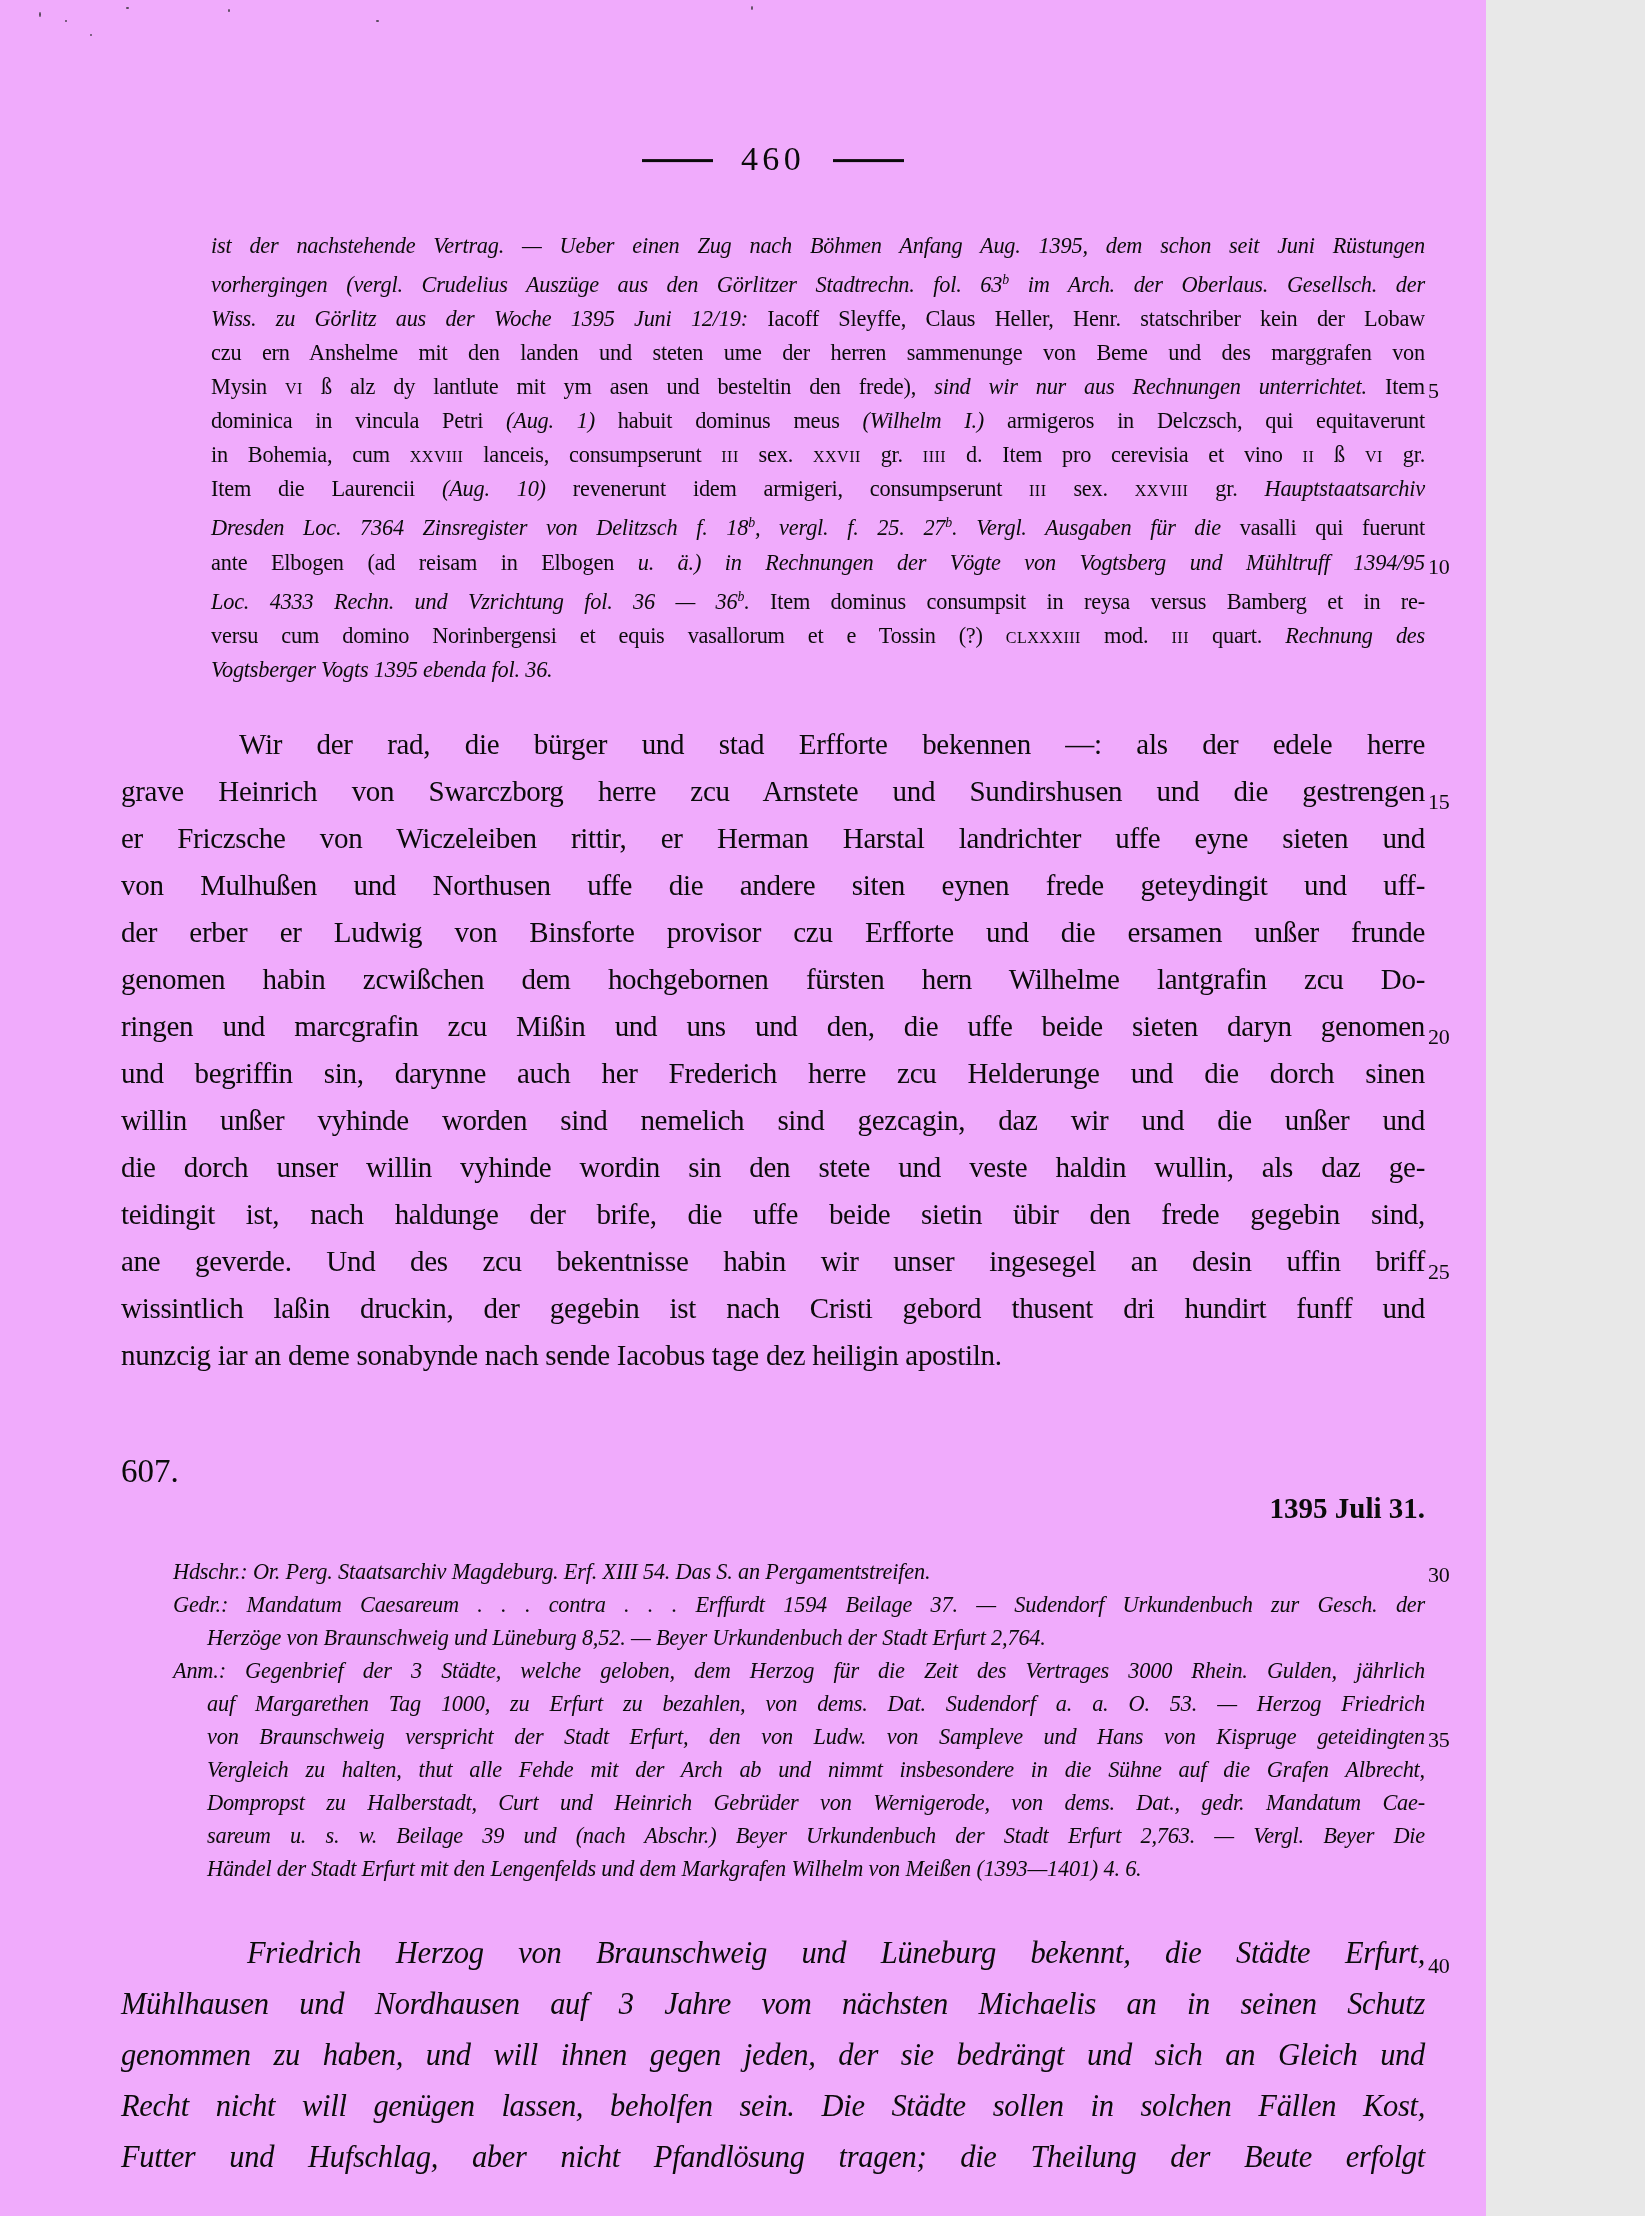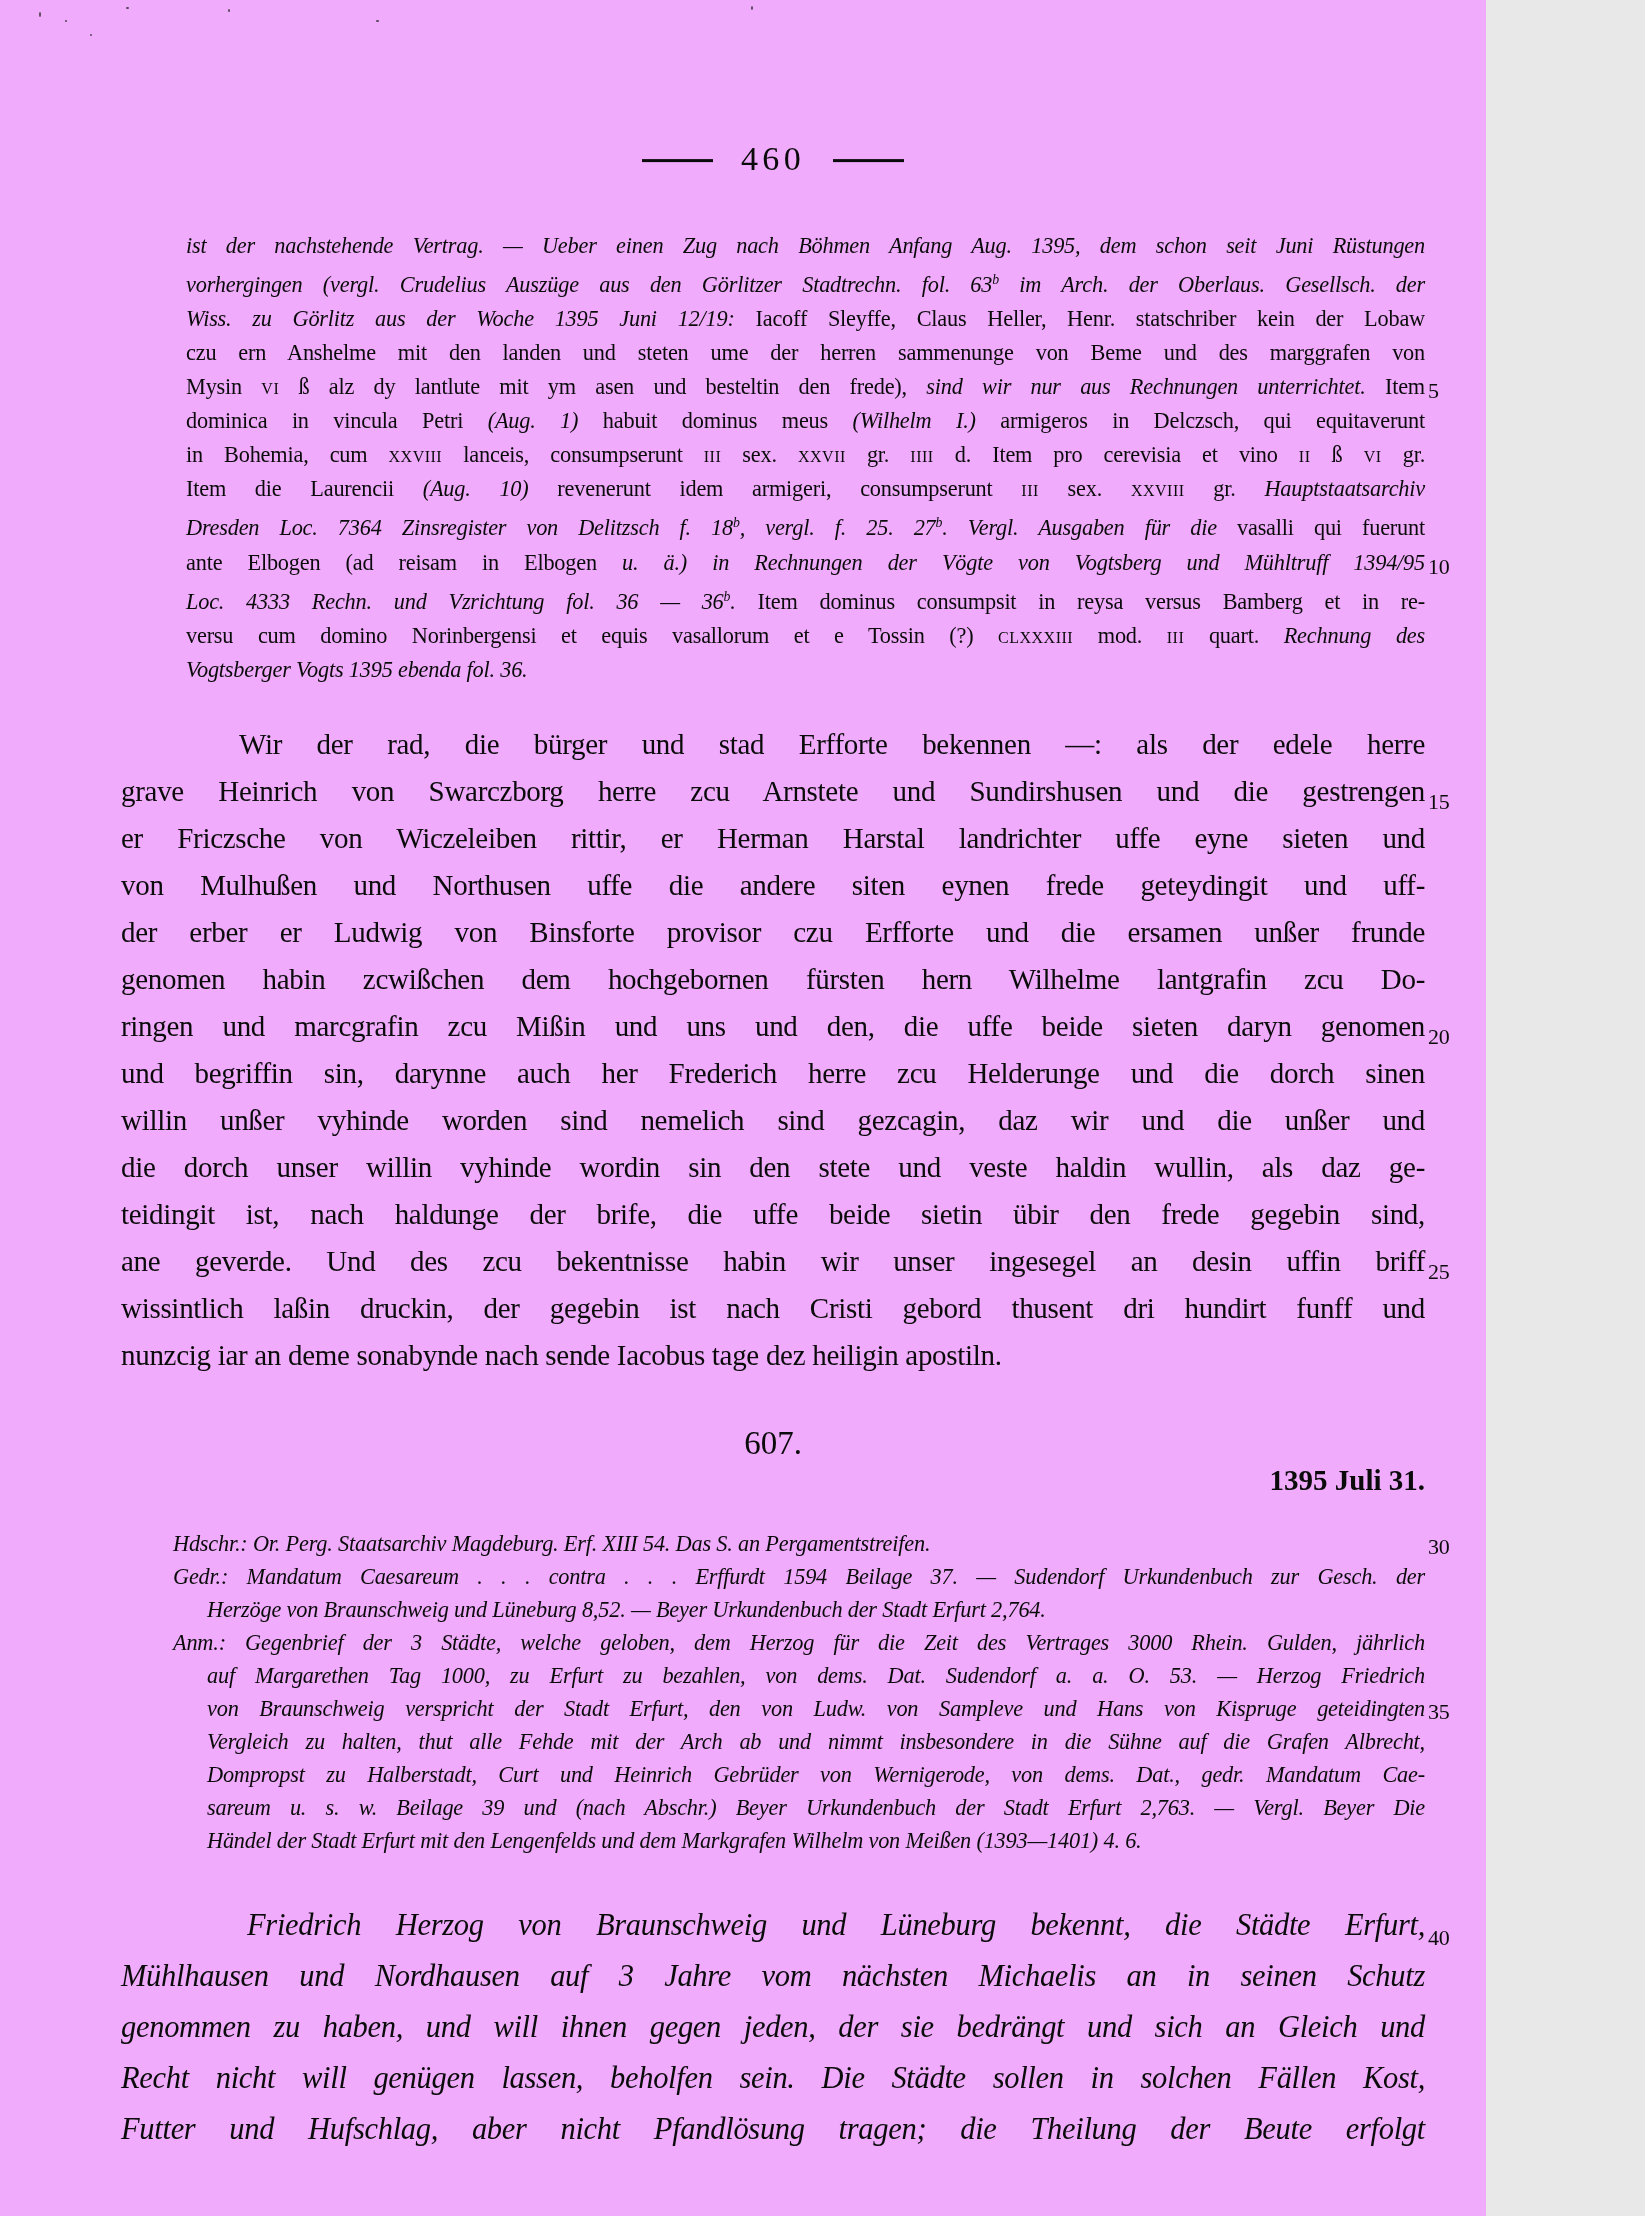--- a/index.html
+++ b/index.html
@@ -21,23 +21,23 @@
   .ind  { text-indent:118px;margin-top:34px; }
   .ind2 { text-indent:126px; }
   .hang { padding-left:34px; }
   .s-r { font-style:normal; }
   .s-i { font-style:italic; }
   .s-sc { font-variant:small-caps; letter-spacing:0.5px; }
   .s-sup { vertical-align:super; font-size:62%; font-style:italic; }
   .margin-num { position:absolute; right:-63px; bottom:2.2px; font-size:22px; font-style:normal;
                 line-height:1; text-align:left; width:60px; text-indent:0; }
 
-  .notes-top { margin-top:48px; margin-left:65px; font-size:22.3px; line-height:34px; letter-spacing:-0.2px;font-family:Liberation Serif, serif; }
+  .notes-top { margin-top:48px; margin-left:90px; font-size:22.3px; line-height:34px; letter-spacing:-0.2px;font-family:Liberation Serif, serif; }
   .main-text { margin-top:15.3px; font-size:29px; line-height:47px; letter-spacing:-0.3px; }
-  .entry-heading { margin-top:44px; text-align:center; font-size:33px; line-height:41px; }
+  .entry-heading { margin-top:72px; text-align:left; font-size:33px; line-height:41px; }
   .entry-date { text-align:right; font-size:29px; font-weight:700; line-height:33px; }
   .references { margin-top:30px; margin-left:52px; font-size:22.3px; line-height:33px; letter-spacing:-0.2px; }
   .regest { margin-top:43px; font-size:30.5px; line-height:51px; letter-spacing:-0.3px; }
 
   .speck { position:absolute; background:#2a2a2a; border-radius:50%; opacity:.75; }
 </style>
 </head>
 <body>
 
 <div class="page">

